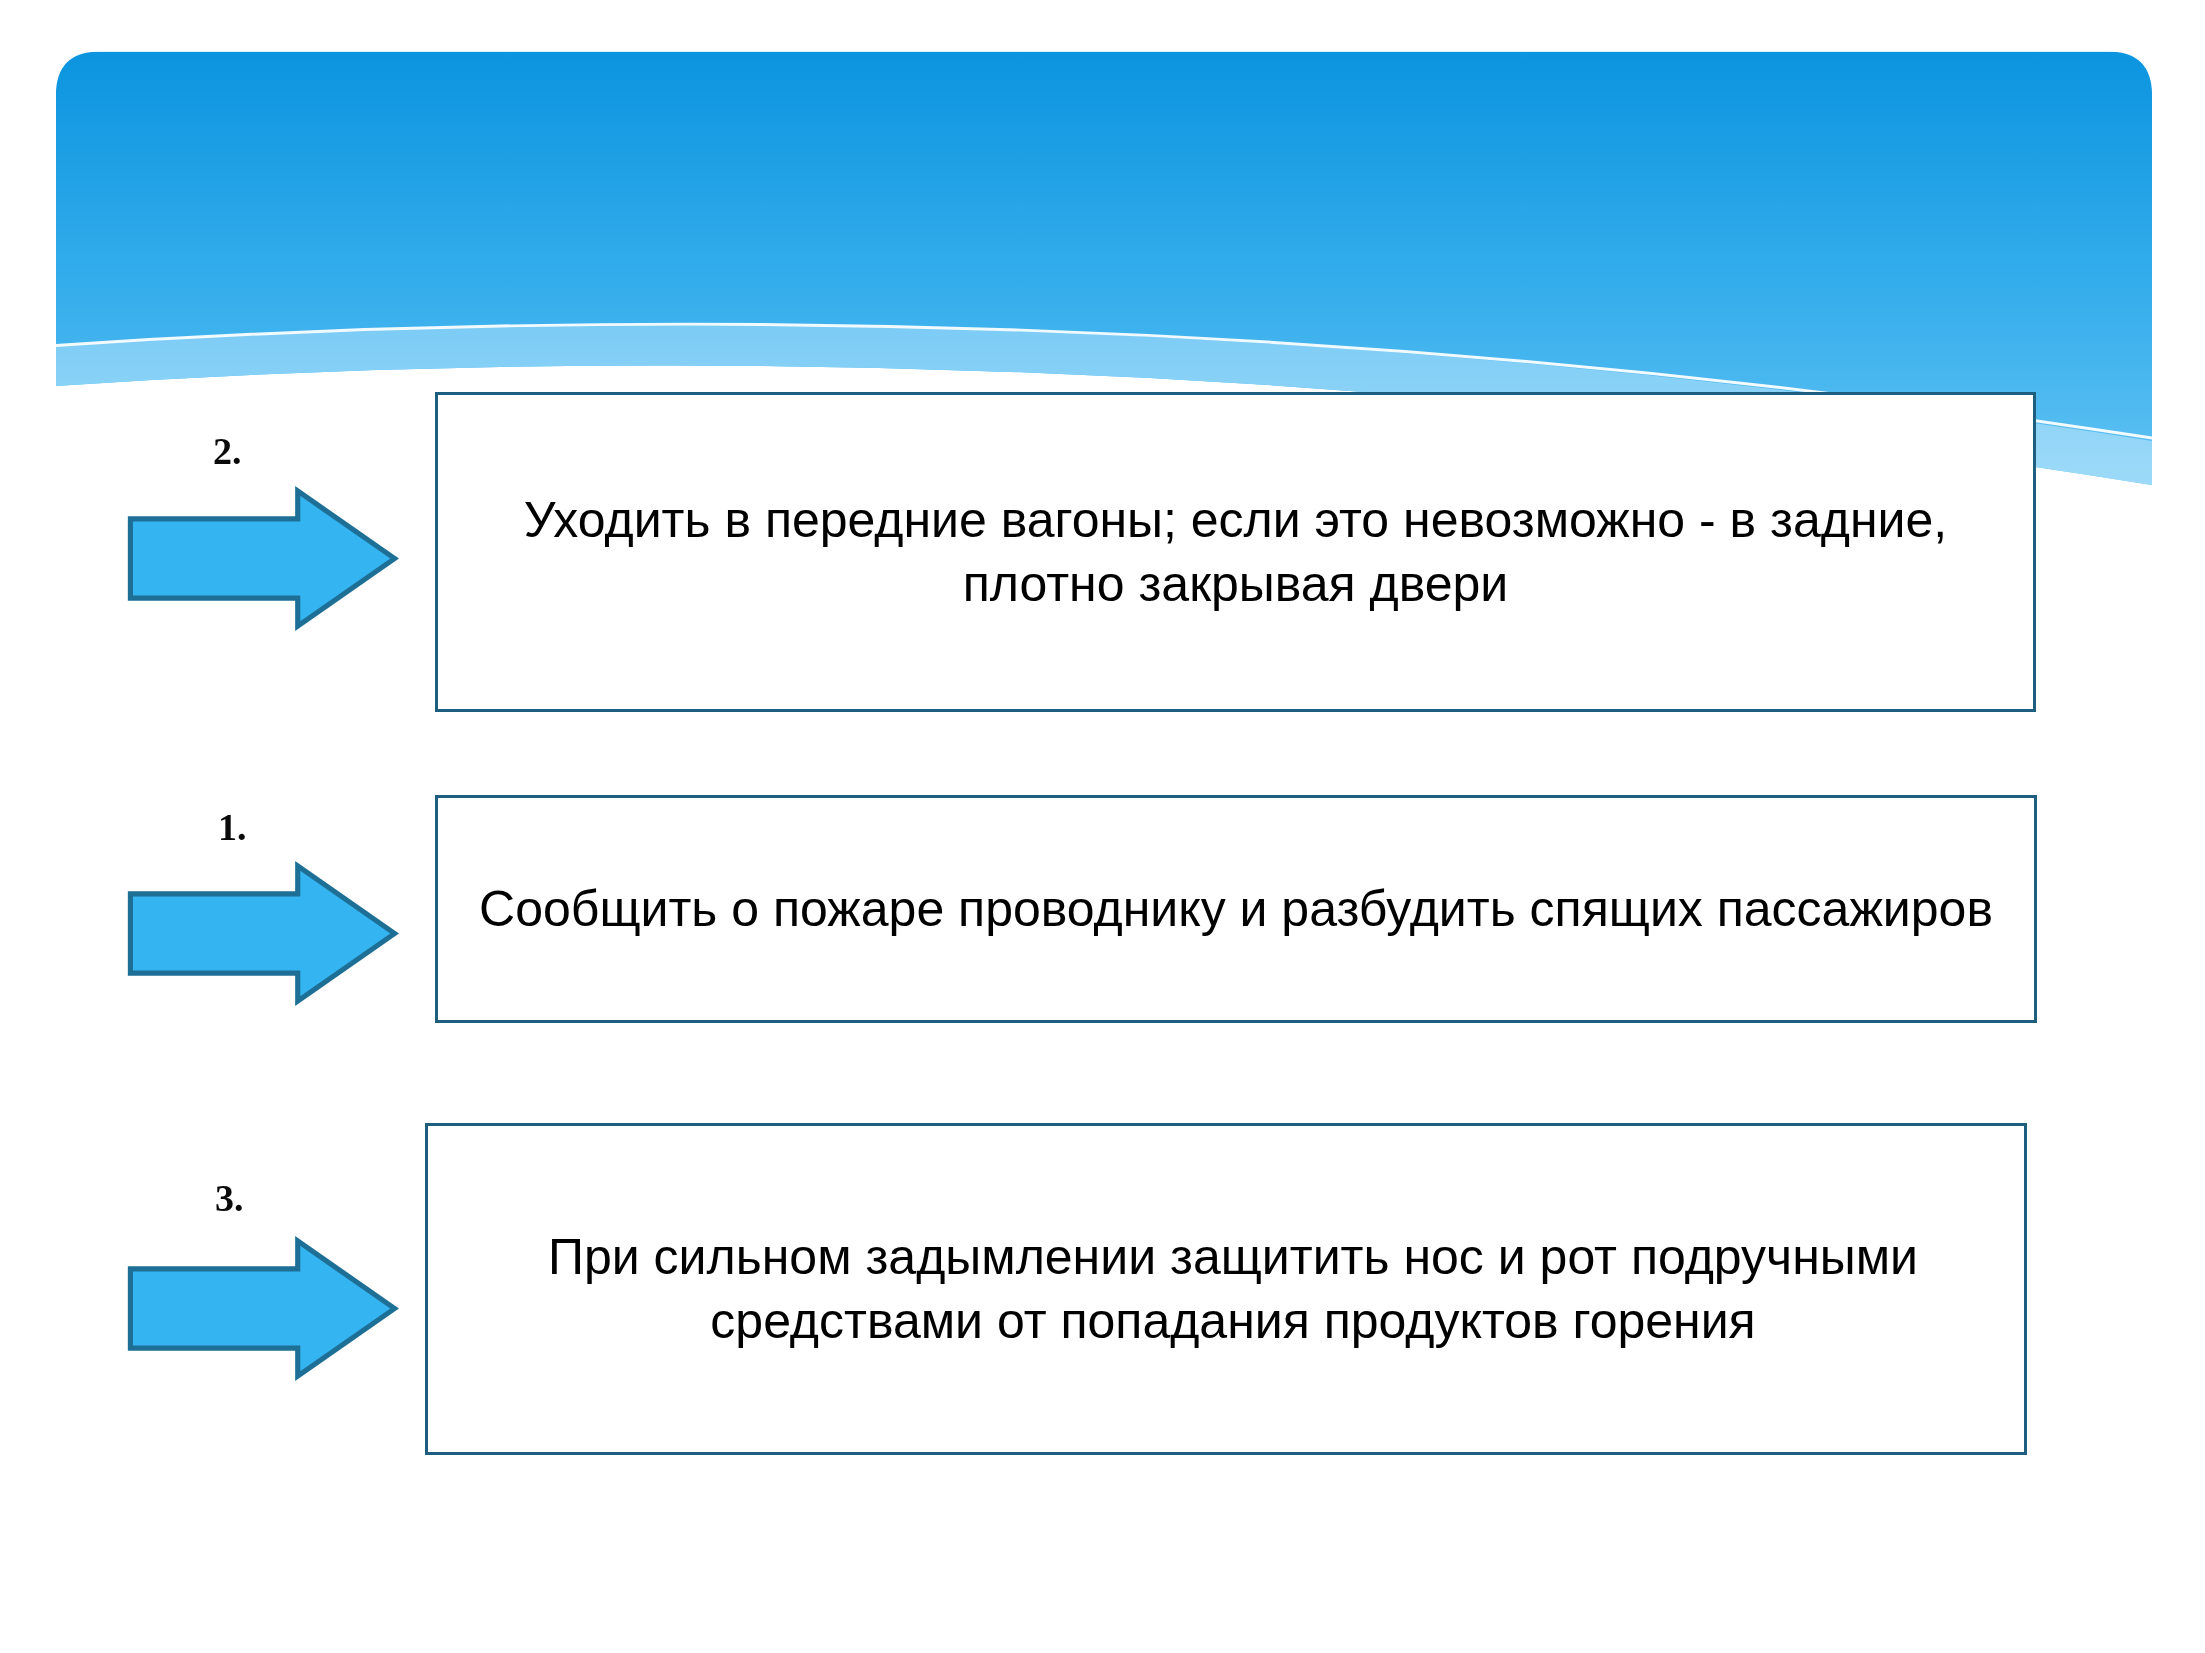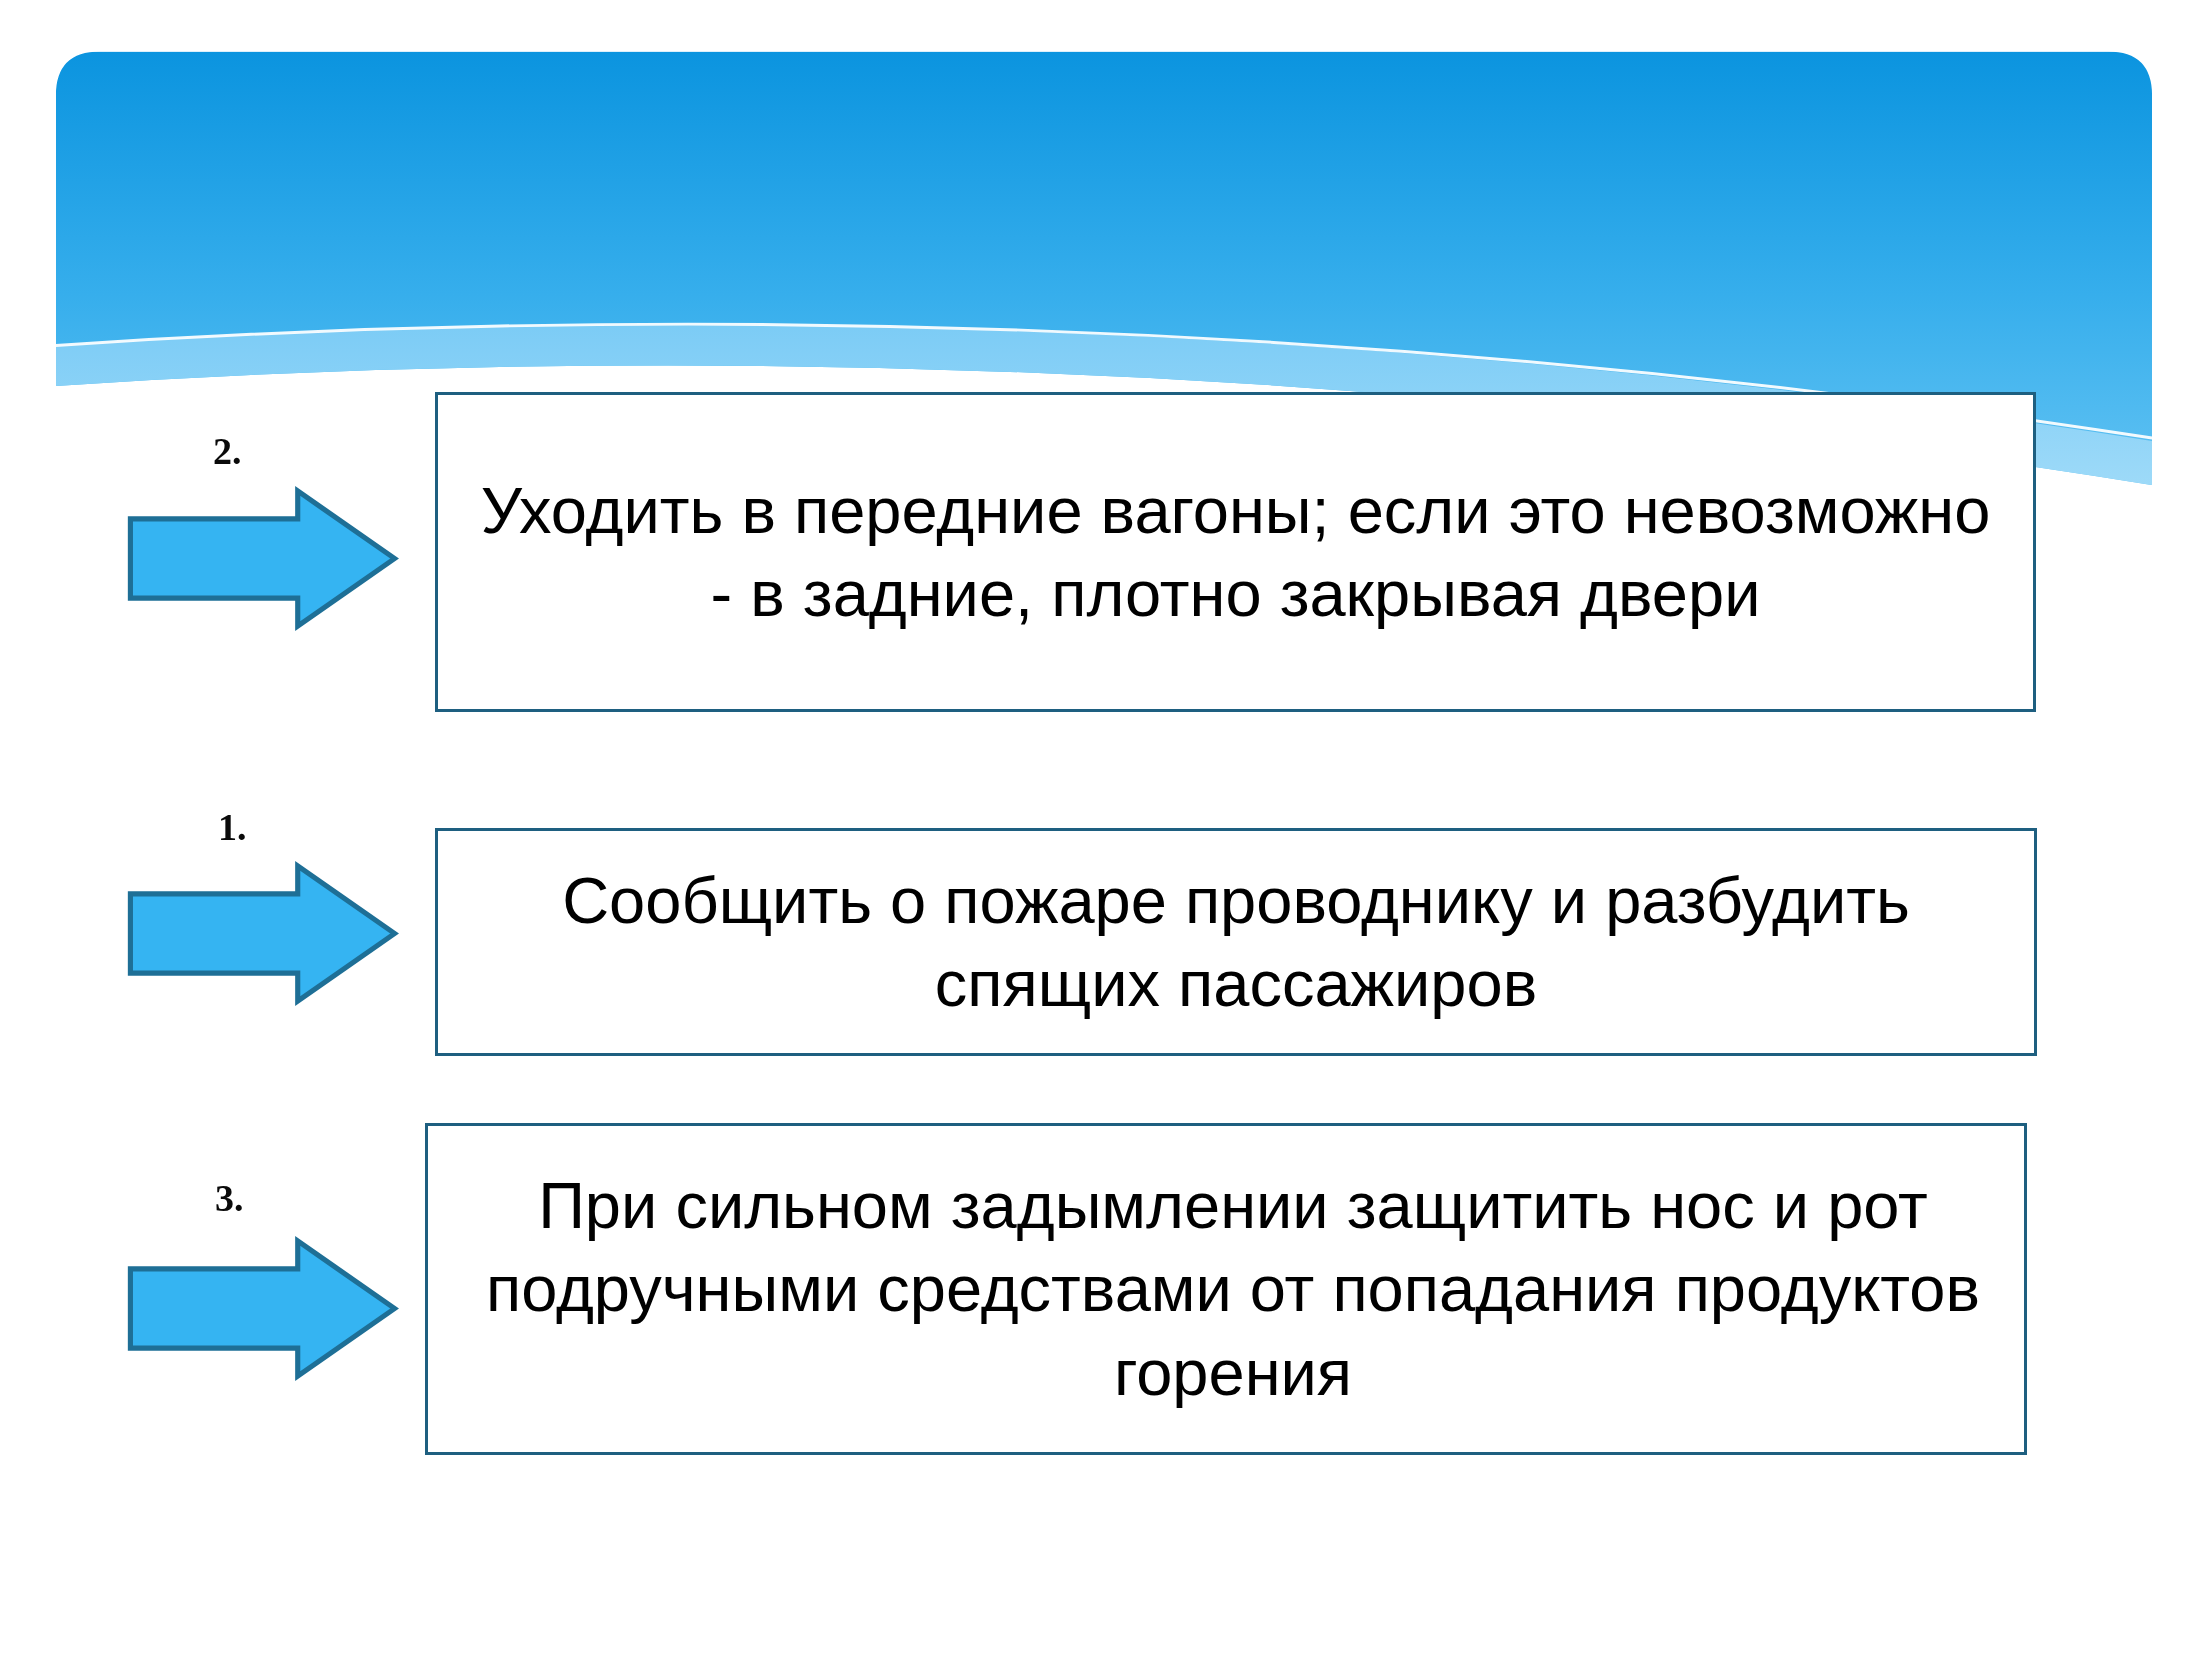--- a/index.html
+++ b/index.html
@@ -55,28 +55,28 @@
     background: #ffffff;
     border: 3.7px solid #1e5f80;
     display: flex;
     align-items: center;
     justify-content: center;
     text-align: center;
     padding: 5.9px 25px;
   }
   .step-box .box-text {
     font-family: "Liberation Sans", "DejaVu Sans", sans-serif;
-    font-size: 65px;
+    font-size: 50px;
     line-height: 1.28;
     color: #000000;
     font-weight: 400;
   }
 
   #step-box-1 { left: 435px;  top: 392px;  width: 1601px; height: 320px; }
-  #step-box-2 { left: 435px;  top: 828px; width: 1602px; height: 228px; }
+  #step-box-2 { left: 435px;  top: 795px; width: 1602px; height: 228px; }
   #step-box-3 { left: 425px;  top: 1123px; width: 1602px; height: 332px; padding-left: 39px; }
 
   
   .step-arrow {
     position: absolute;
     width: 273px;
     height: 147px;
   }
   .step-arrow svg { display: block; width: 273px; height: 147px; }
 

